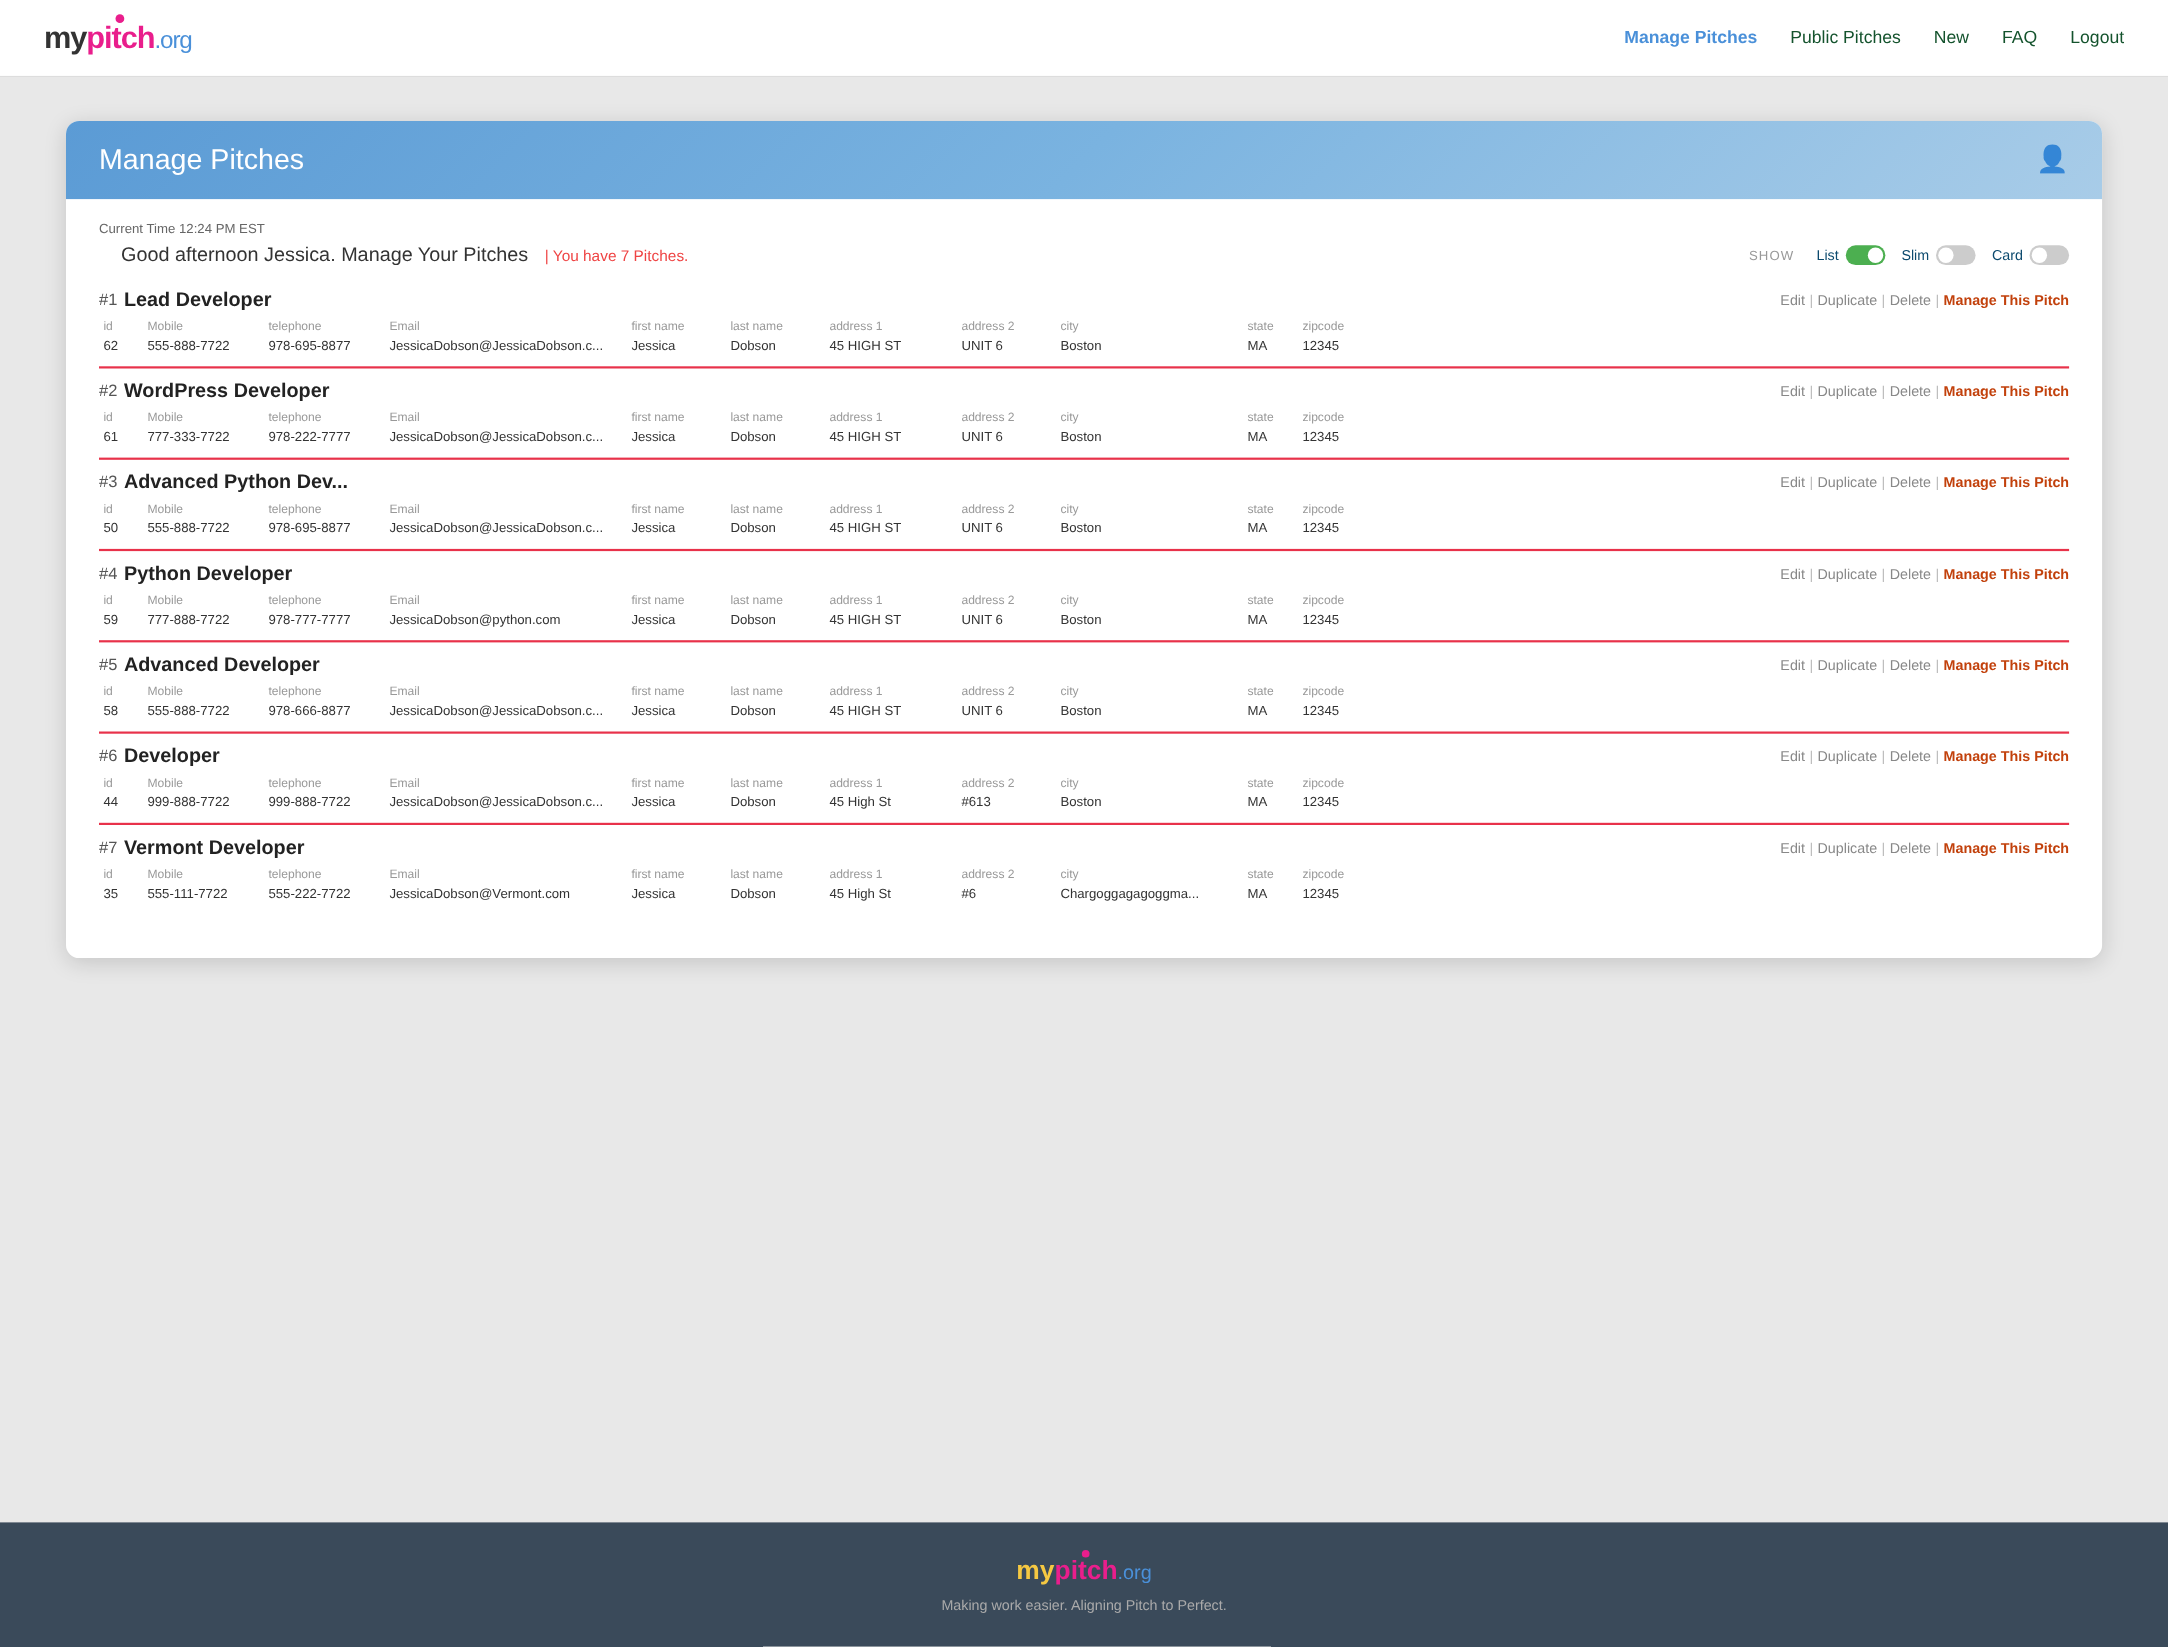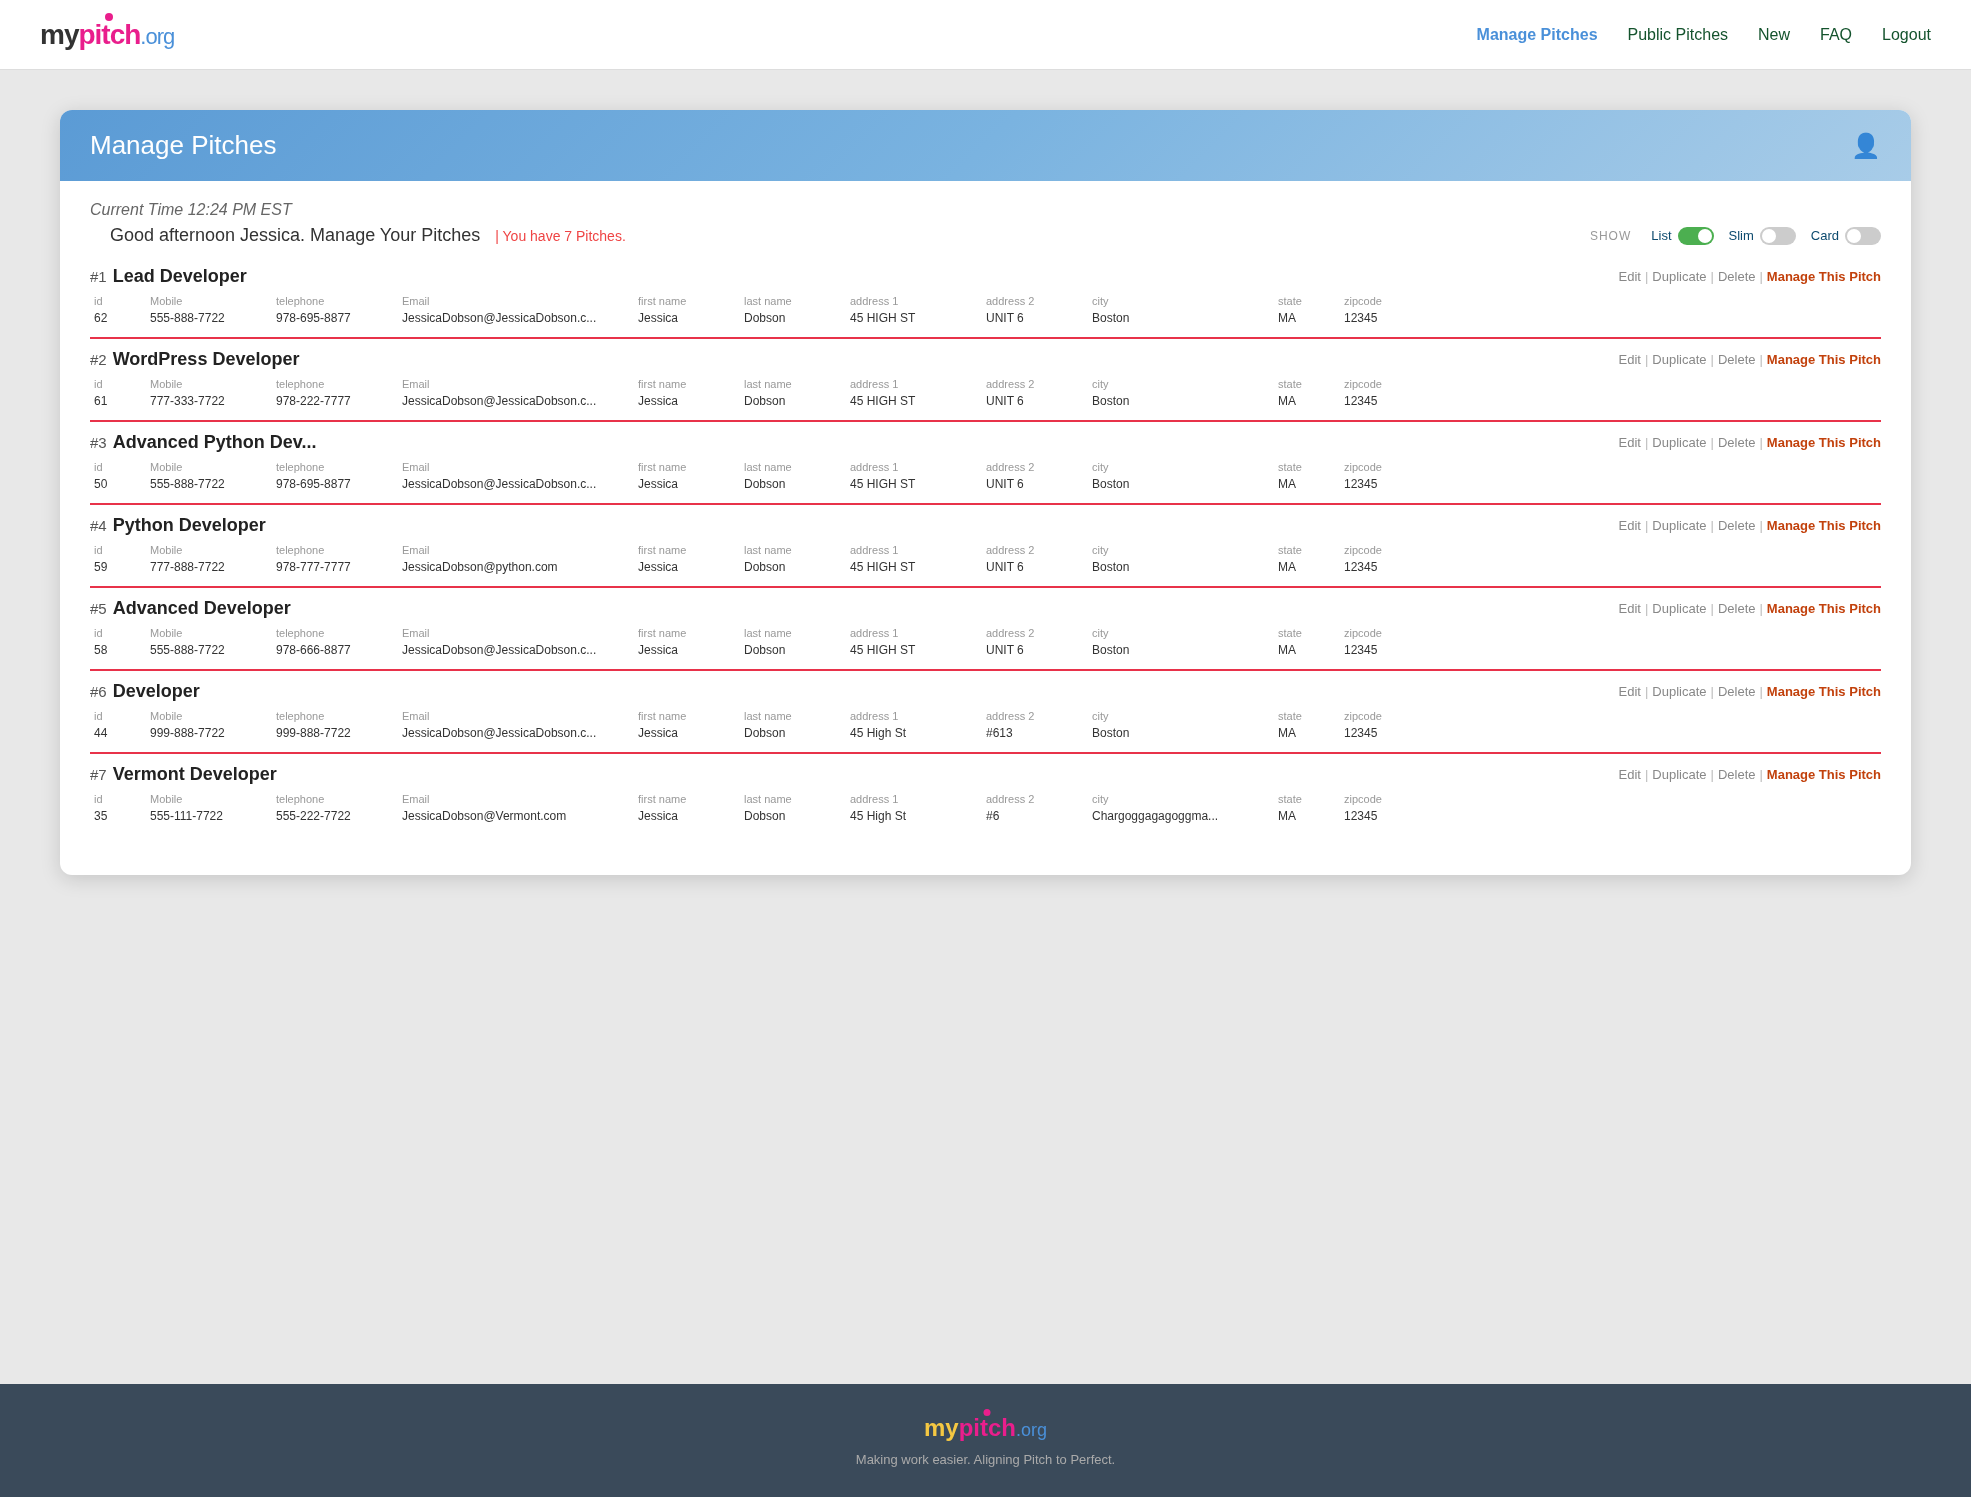--- a/index.html
+++ b/index.html
@@ -86,24 +86,23 @@
     .card-header-icon {
       color: rgba(255,255,255,0.8);
       font-size: 24px;
     }
 
     .card-body {
       padding: 20px 30px 30px;
     }
 
     .current-time {
-      font-size: 16px;
+      font-size: 12px;
       color: #666;
       margin-bottom: 6px;
-      font-style: italic;
     }
 
     .greeting-row {
       display: flex;
       align-items: center;
       justify-content: space-between;
       margin-bottom: 20px;
     }
     .greeting-text {
       font-size: 18px;
@@ -186,21 +185,21 @@
       color: #c2410c;
       font-weight: bold;
       text-decoration: none;
       cursor: pointer;
     }
     .pitch-action-sep { color: #bbb; }
 
     .pitch-fields {
       display: grid;
       grid-template-columns: 40px 110px 110px 220px 90px 90px 120px 90px 170px 50px 80px;
-      gap: 16px;
+      gap: 0;
       font-size: 12px;
     }
     .field-header {
       color: #999;
       font-size: 11px;
       padding: 2px 4px;
     }
     .field-value {
       color: #333;
       font-size: 12px;

